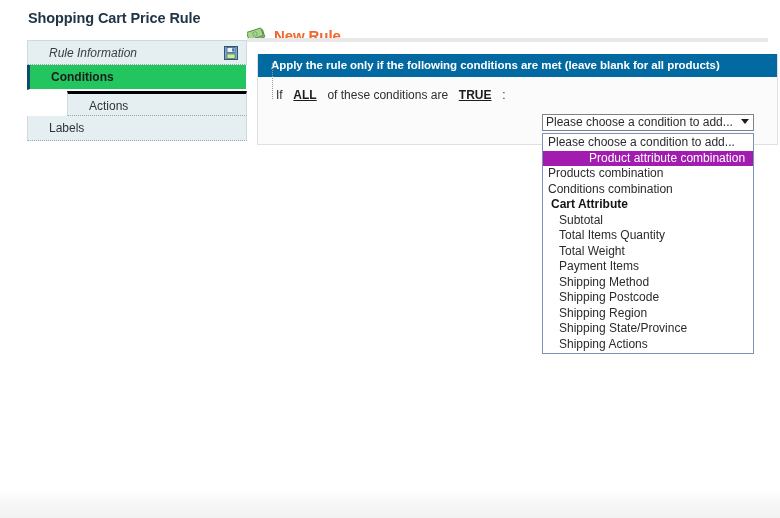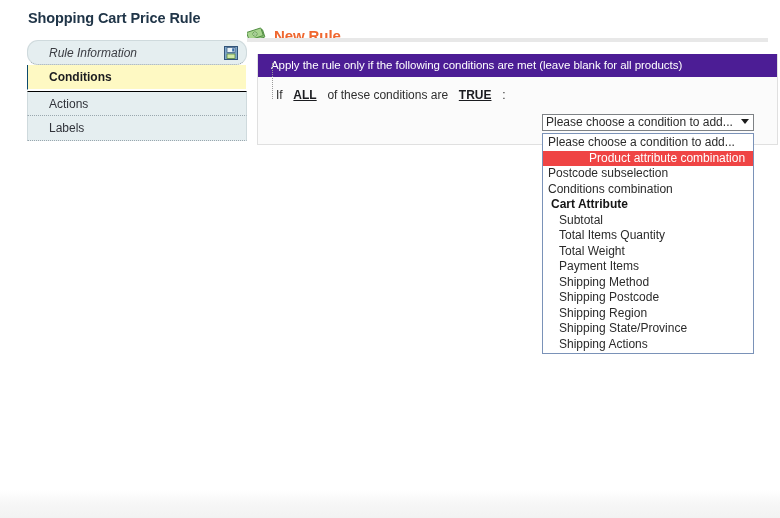--- a/index.html
+++ b/index.html
@@ -78,30 +78,30 @@
     padding-left: 21px;
     font-size: 12px;
     color: #31333a;
     border-bottom: 1px dotted #9aa7ae;
     box-sizing: border-box;
     background: #e5eef0;
     border-left: 1px solid #cfdadd;
     border-right: 1px solid #cfdadd;
   }
   .tab-item.first { border-top: 1px solid #cfdadd; }
-  .tab-item.italic { font-style: italic; color: #3a3c42; border-radius: 11px; }
+  .tab-item.italic { font-style: italic; color: #3a3c42; }
   .tab-item.active {
-    background: #fef9c3;
+    background: #22c55e;
     font-weight: bold;
     color: #1b1c20;
-    border-left: 1px solid #0c4a6e;
+    border-left: 3px solid #0c4a6e;
     border-right: 1px solid #ffffff;
     border-bottom: 1px solid #ffffff;
   }
-  .tab-item.gap-top { margin-top: 1px; border-top: 1px solid #000000; }
+  .tab-item.gap-top { margin-top: 1px; border-top: 3px solid #000000; margin-left: 40px; }
   .tab-save-icon {
     position: absolute;
     right: 8px;
     top: 5px;
     width: 14px;
     height: 14px;
     display: block;
   }
 
   
@@ -148,23 +148,23 @@
     position: absolute;
     left: 10px;
     top: 54px;
     width: 521px;
     background: #fbfbfb;
     border: 1px solid #e0e0e0;
     border-top: none;
     box-sizing: border-box;
   }
   #cond-panel-head {
-    background: #4c1d95;
+    background: #0369a1;
     color: #ffffff;
-    font-weight: normal;
+    font-weight: bold;
     font-size: 11.5px;
     height: 23px;
     line-height: 23px;
     padding-left: 13px;
     box-sizing: border-box;
     white-space: nowrap;
     letter-spacing: -0.05px;
   }
   #cond-panel-body {
     background: #fbfbfb;
@@ -248,21 +248,21 @@
     white-space: nowrap;
     box-sizing: border-box;
   }
   .opt.indent { padding-left: 16px; }
   .opt.group {
     font-weight: bold;
     color: #141414;
     padding-left: 8px;
   }
   .opt.selected {
-    background: #ef4444;
+    background: #a21caf;
     color: #ffffff;
     padding-left: 46px;
   }
 </style>
 </head>
 <body>
 
 <div id="page">
 
   <div id="col-divider"></div>
@@ -336,21 +336,21 @@
     <div id="select-wrap">
 
       <div id="select-closed">
         <span>Please choose a condition to add...</span>
         <span id="select-arrow"></span>
       </div>
 
       <div id="select-list">
         <div class="opt">Please choose a condition to add...</div>
         <div class="opt selected">Product attribute combination</div>
-        <div class="opt">Postcode subselection</div>
+        <div class="opt">Products combination</div>
         <div class="opt">Conditions combination</div>
         <div class="opt group">Cart Attribute</div>
         <div class="opt indent">Subtotal</div>
         <div class="opt indent">Total Items Quantity</div>
         <div class="opt indent">Total Weight</div>
         <div class="opt indent">Payment Items</div>
         <div class="opt indent">Shipping Method</div>
         <div class="opt indent">Shipping Postcode</div>
         <div class="opt indent">Shipping Region</div>
         <div class="opt indent">Shipping State/Province</div>

